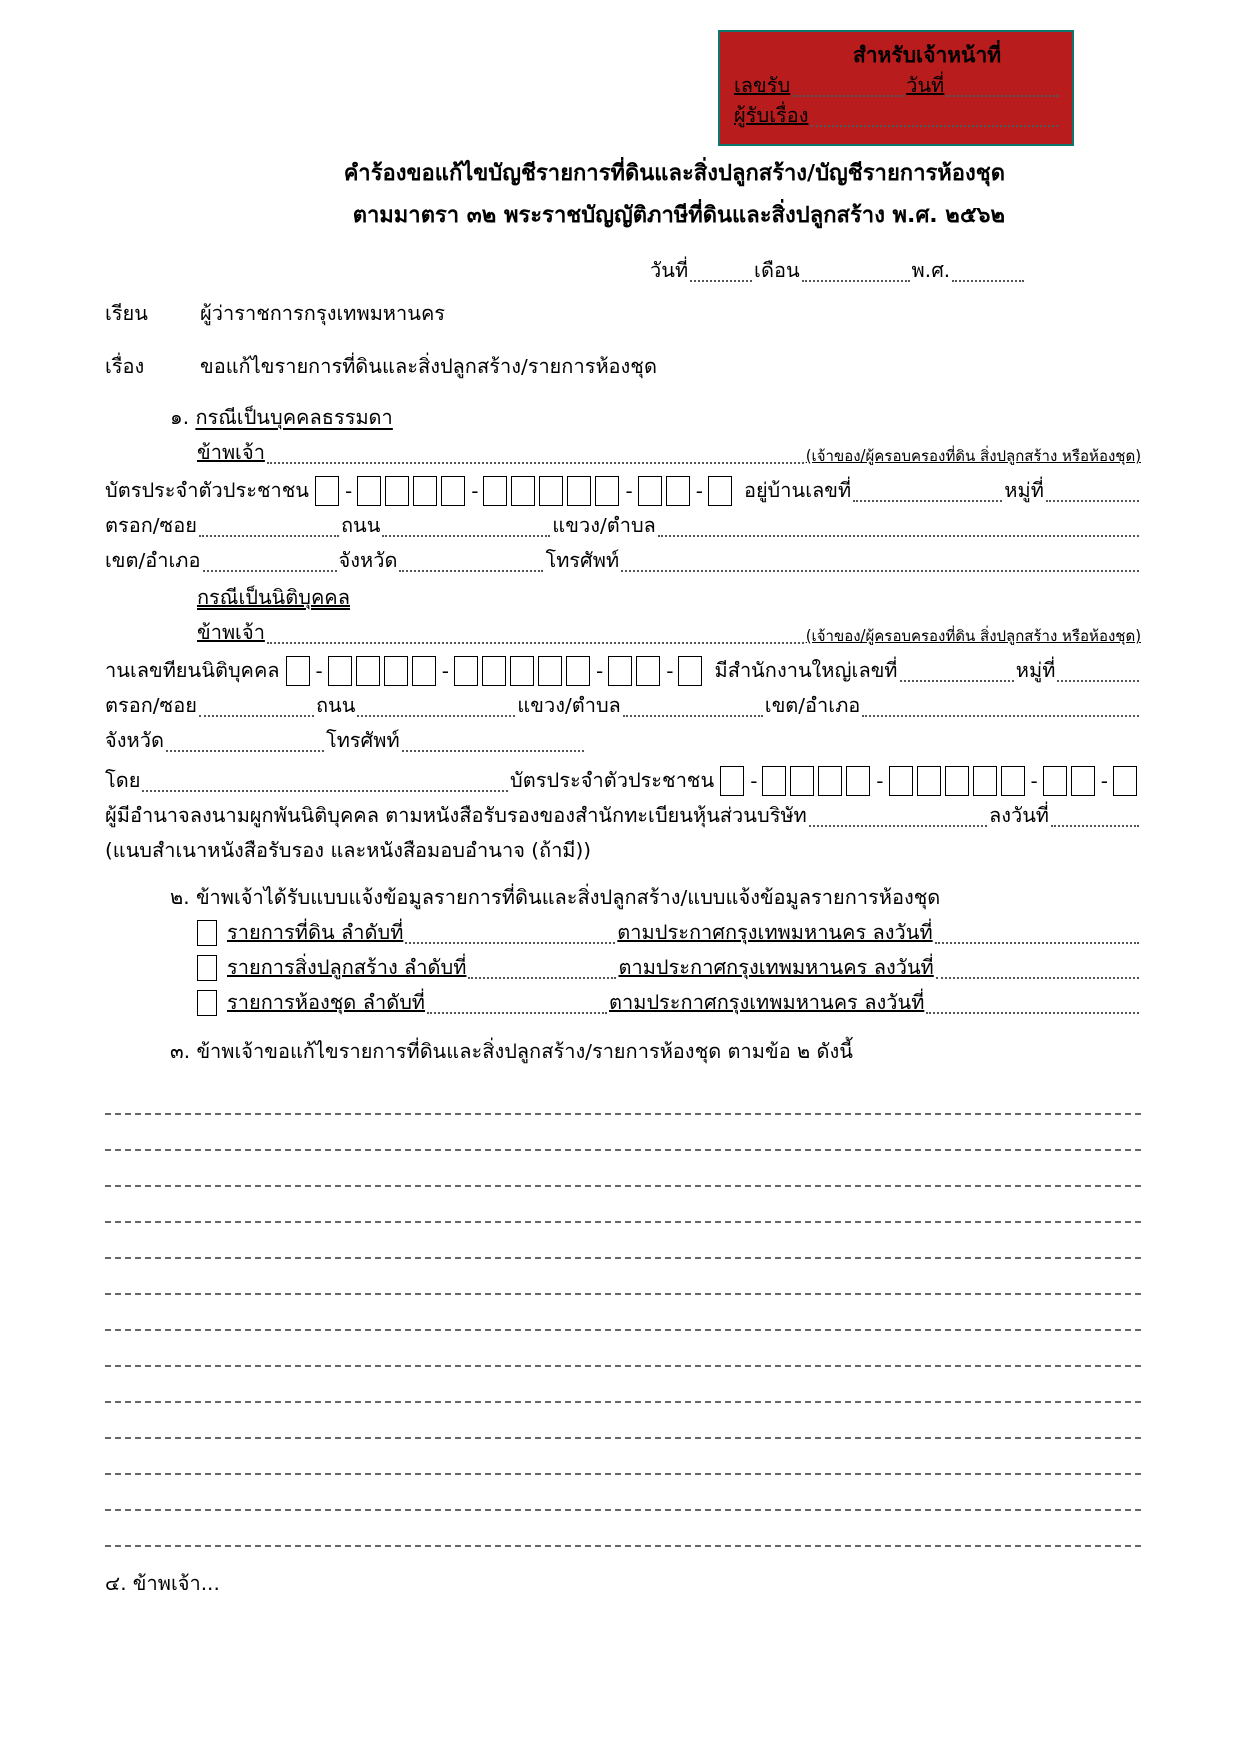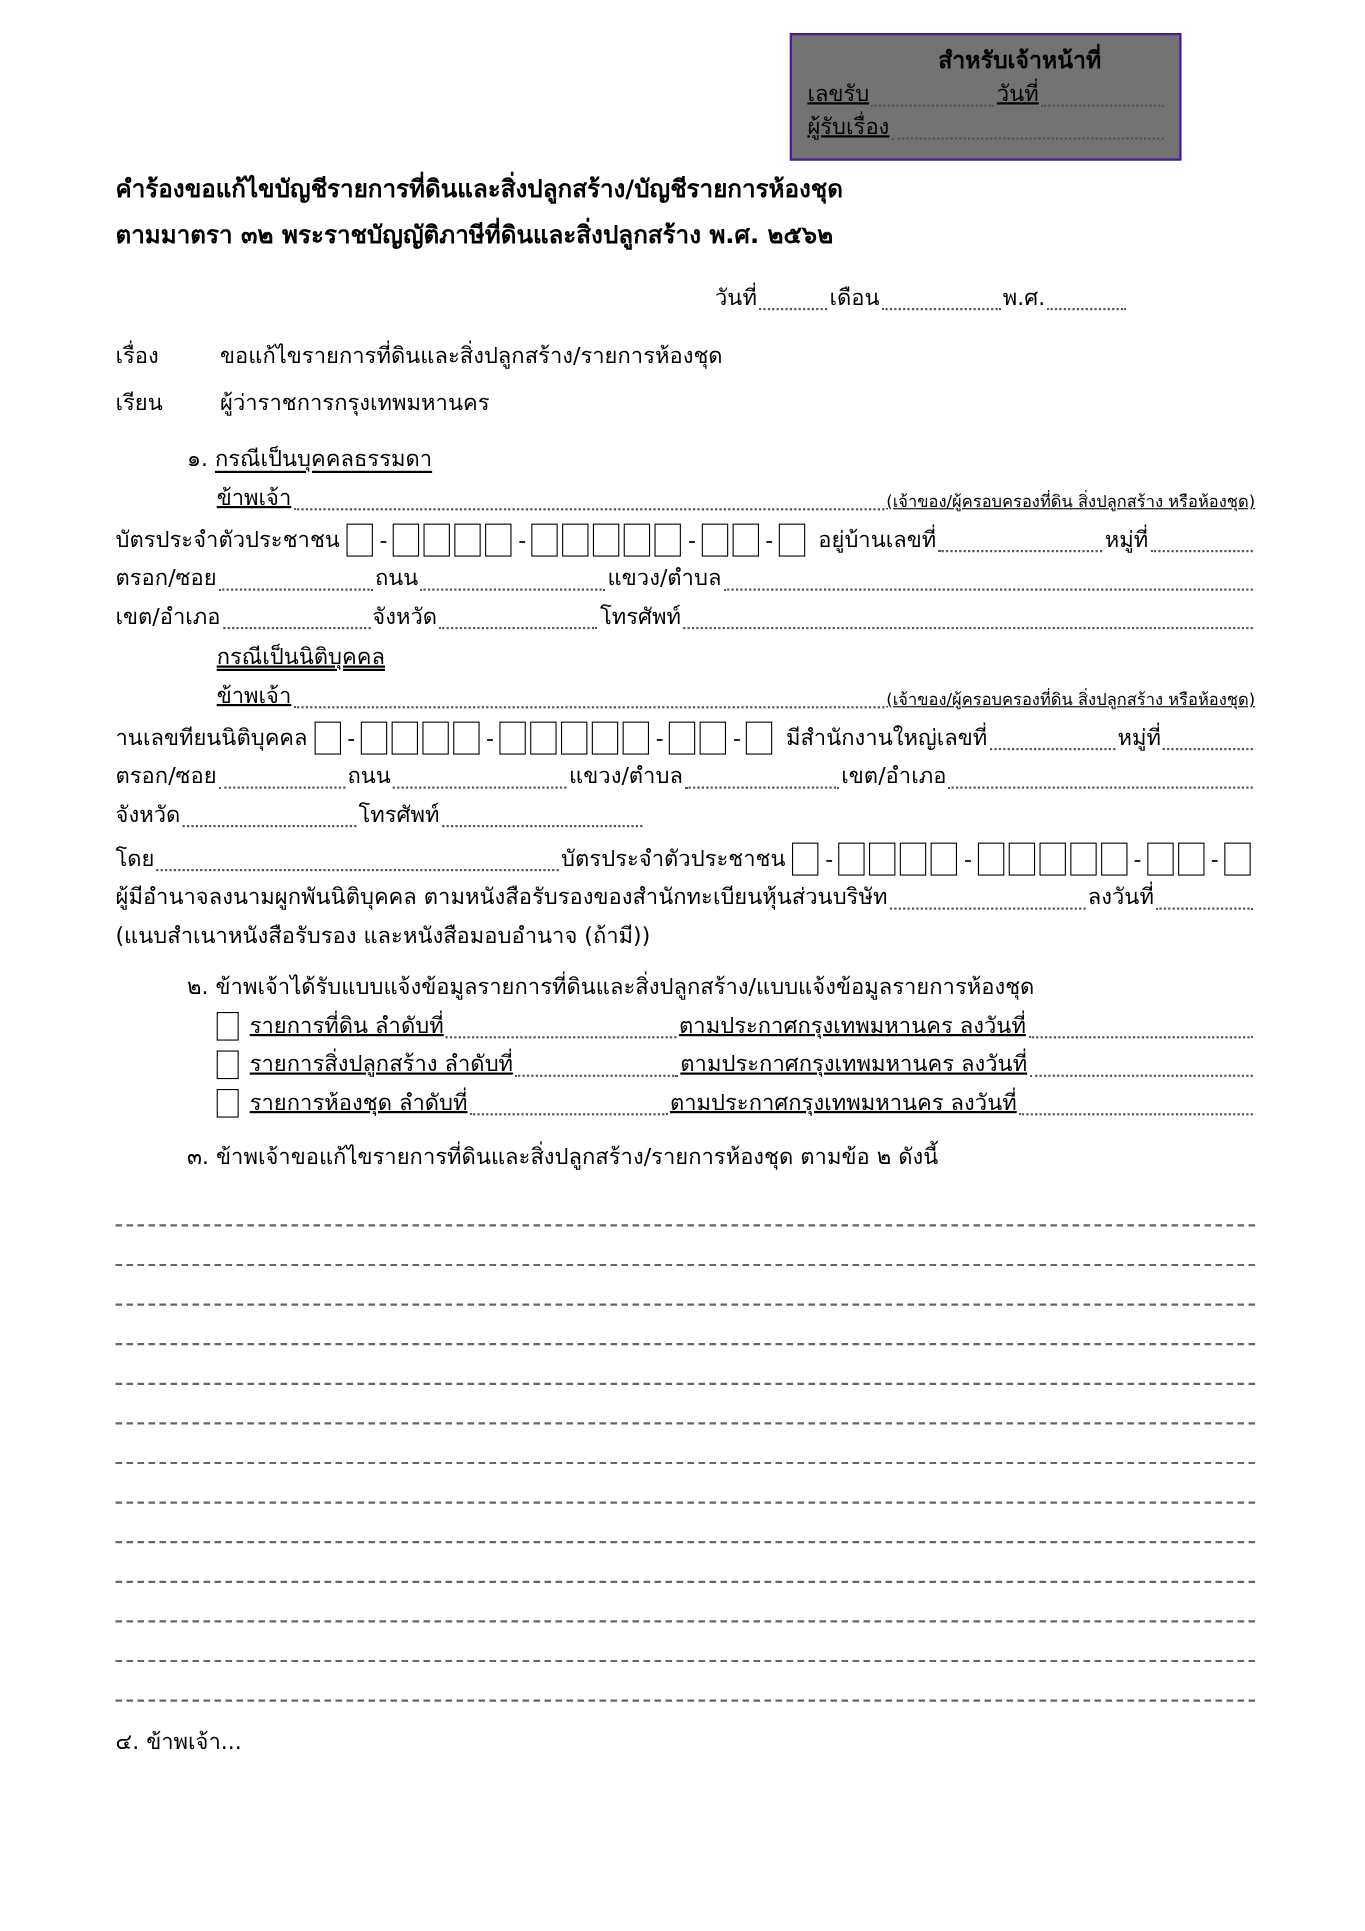--- a/index.html
+++ b/index.html
@@ -8,35 +8,35 @@
     width:1241px; height:1755px;
     font-family:"DejaVu Sans", sans-serif;
     color:#000; font-size:20px;
     position:relative; overflow:hidden;
   }
   .page { position:relative; width:1241px; height:1755px; padding:28px 100px 0 105px; }
 
   
   .official-box {
     position:absolute; top:30px; left:718px; width:356px; min-height:116px;
-    border:2px solid #4c1d95; padding:6px 12px 10px 14px; background:#737373;
+    border:2px solid #0f766e; padding:6px 12px 10px 14px; background:#b91c1c;
   }
   .official-box .ob-title { font-weight:bold; font-size:21px; text-align:center; padding-left:60px; }
   .ob-row { display:flex; align-items:flex-end; height:30px; }
   .ob-row .lbl { white-space:nowrap;text-decoration:underline; }
 
   
   .frow { display:flex; align-items:flex-end; height:35px; }
   .frow .lbl { white-space:nowrap; }
   .dotfill { border-bottom:2px dotted #555; height:2px; margin:0 2px 4px 2px; }
   .grow { flex:1 1 auto; }
   .indent1 { margin-left:65px; }
   .indent2 { margin-left:92px;text-decoration:underline; }
 
-  .title-block { margin-top:124px; width:900px; text-align:left; font-weight:bold; font-size:22px; line-height:42px; }
+  .title-block { margin-top:124px; width:900px; text-align:right; font-weight:bold; font-size:22px; line-height:42px; }
 
   .date-row { margin-top:16px; margin-left:545px; height:34px; display:flex; align-items:flex-end; }
 
   .heading-underline { text-decoration:underline; text-underline-offset:4px; }
 
   
   .idboxes { display:flex; align-items:center; margin:0 8px 0 6px; }
   .idbox { width:24px; height:30px; border:1.6px solid #000; background:#fff; margin-right:4px; display:inline-block; }
   .idboxes .dash { margin:0 5px 0 2px; }
 
@@ -77,27 +77,27 @@
 
   <div class="date-row">
     <span class="lbl">วันที่</span>
     <span class="dotfill" style="width:62px"></span>
     <span class="lbl">เดือน</span>
     <span class="dotfill" style="width:108px"></span>
     <span class="lbl">พ.ศ.</span>
     <span class="dotfill" style="width:72px"></span>
   </div>
 
+  <div class="frow" style="margin-top:8px">
+    <span class="lbl" style="width:95px">เรียน</span>
+    <span class="lbl">ผู้ว่าราชการกรุงเทพมหานคร</span>
+  </div>
   <div class="frow" style="margin-top:18px">
     <span class="lbl" style="width:95px">เรื่อง</span>
     <span class="lbl">ขอแก้ไขรายการที่ดินและสิ่งปลูกสร้าง/รายการห้องชุด</span>
-  </div>
-  <div class="frow" style="margin-top:8px">
-    <span class="lbl" style="width:95px">เรียน</span>
-    <span class="lbl">ผู้ว่าราชการกรุงเทพมหานคร</span>
   </div>
 
   <div class="frow indent1" style="margin-top:16px">
     <span class="lbl">๑.</span>&nbsp;
     <span class="lbl heading-underline">กรณีเป็นบุคคลธรรมดา</span>
   </div>
 
   <div class="frow indent2">
     <span class="lbl">ข้าพเจ้า</span>
     <span class="dotfill grow"></span>

